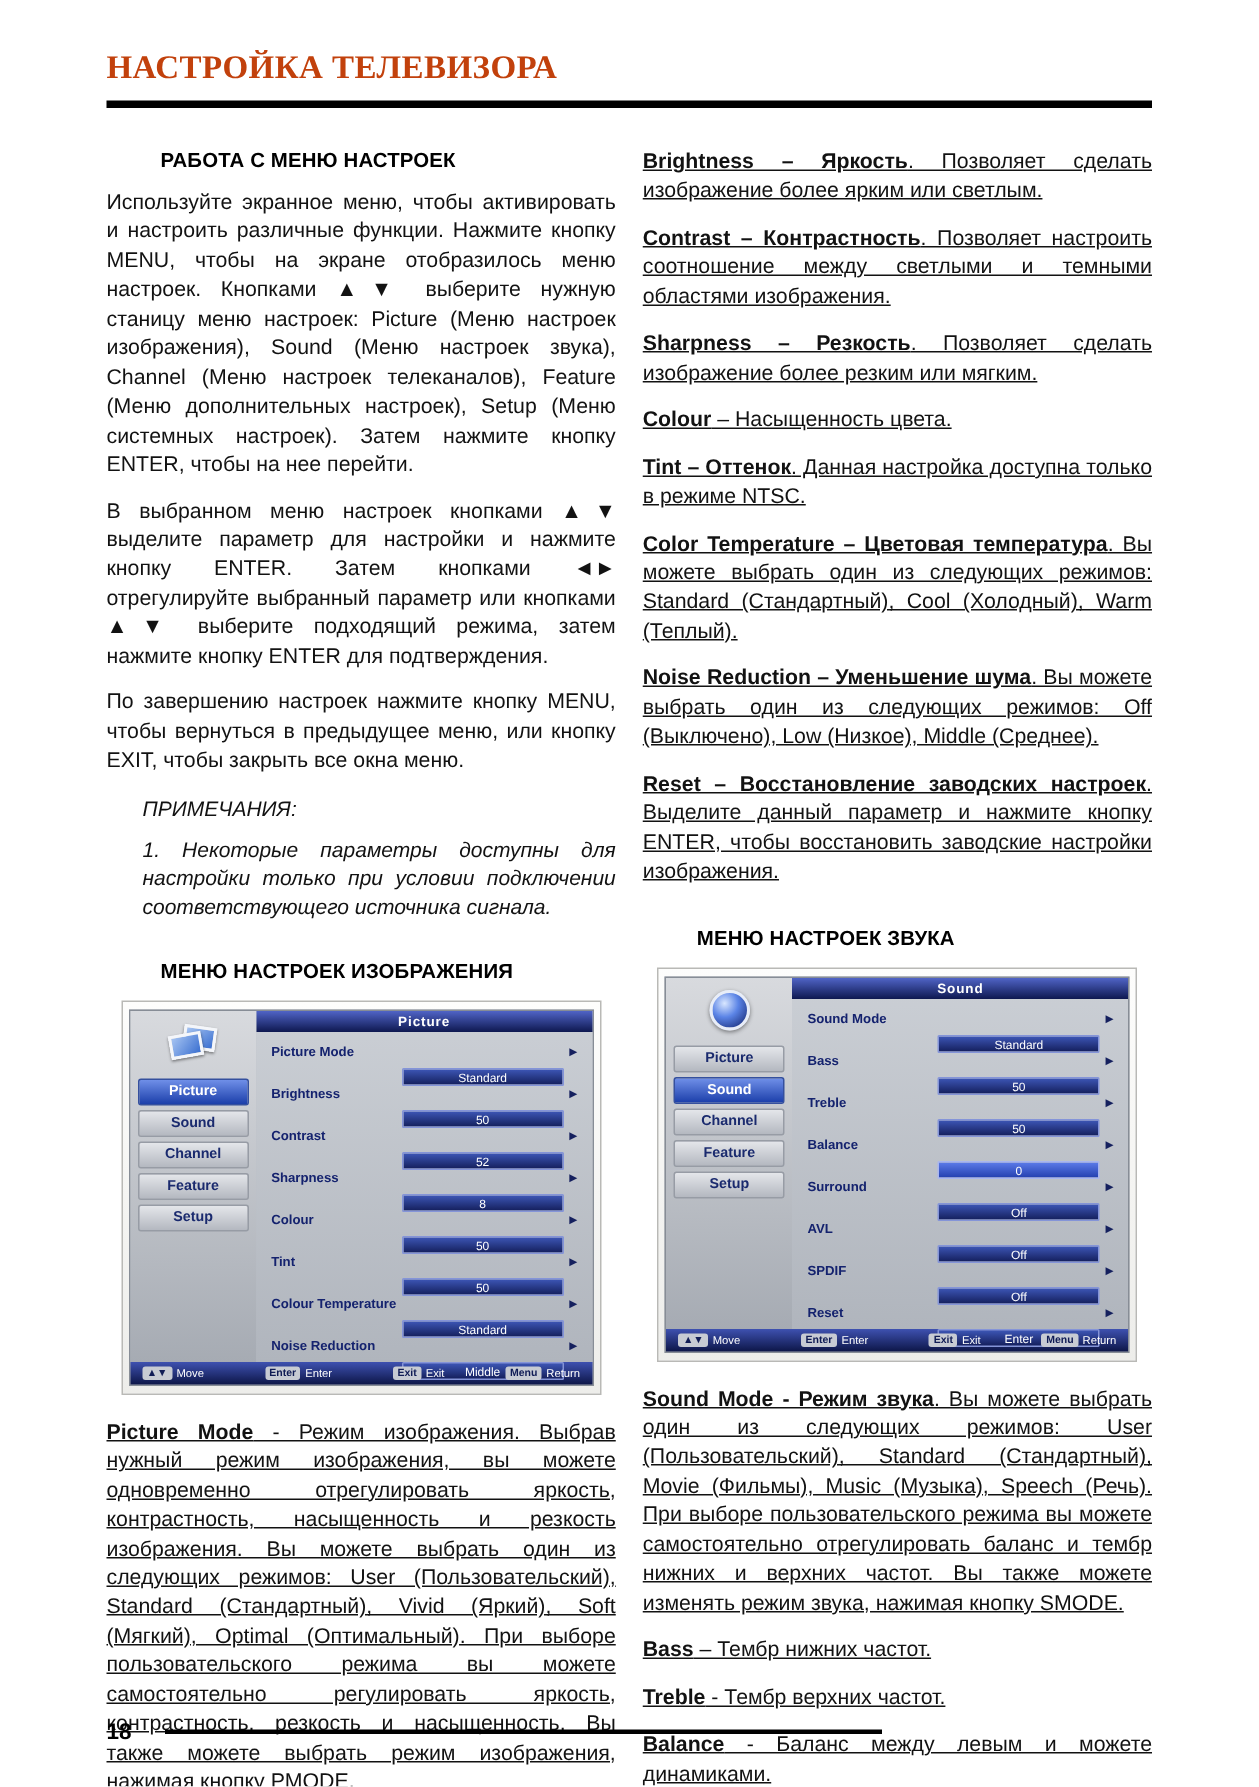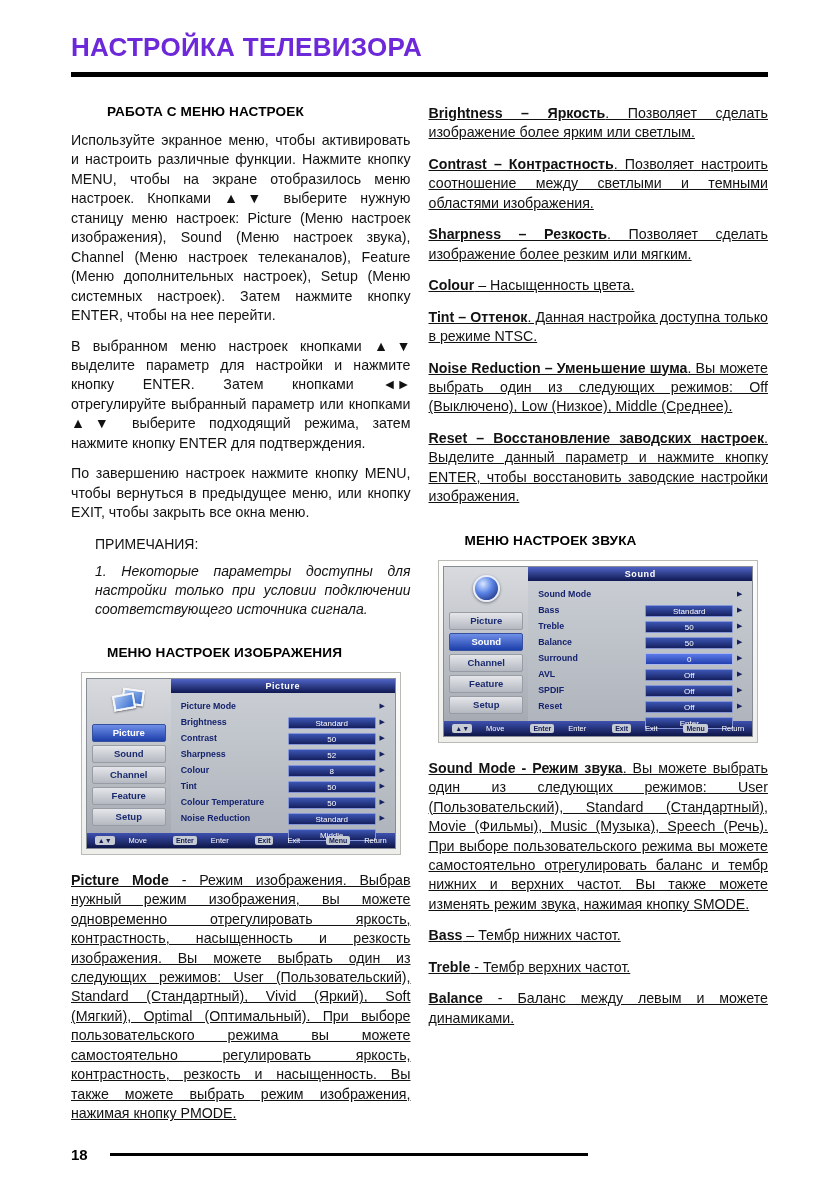--- a/index.html
+++ b/index.html
@@ -2,59 +2,59 @@
 <html><head>
 <meta charset="utf-8">
 <style>
   * { margin:0; padding:0; box-sizing:border-box; }
   html,body { background:#ffffff; }
   .page {
     position:relative; width:839px; height:1191px; background:#fff;
     font-family:"Liberation Sans", sans-serif; color:#121212; overflow:hidden;
   }
   .content { padding:32px 71px 0 71px; }
-  .doc-title { font-size:26px; font-weight:bold; color:#6d28d9; letter-spacing:.3px; }
+  .doc-title { font-size:22px; font-weight:bold; color:#c2410c; letter-spacing:.3px;font-family:Liberation Serif, serif; }
   .title-rule { height:5px; background:#000; margin-top:9px; }
   .columns { display:flex; gap:18px; margin-top:27px; }
   .col { width:340px; }
   h3.sec { font-size:13.6px; font-weight:bold; color:#000; margin-bottom:12px; letter-spacing:.1px;padding-left:36px; }
   .mt { margin-top:26px; }
   p.body, p.def { font-size:14.2px; line-height:1.37; text-align:justify; margin-bottom:11px; }
   p.def { margin-bottom:12px;text-decoration:underline; }
   p.def b { font-weight:bold; }
-  p.note-title { font-size:14px; margin:13px 0 10px 24px; }
+  p.note-title { font-style:italic; font-size:14px; margin:13px 0 10px 24px; }
   p.note { font-style:italic; font-size:14px; line-height:1.36; text-align:justify; margin:0 0 10px 24px; }
 
   
   .shot { width:320px; margin:4px auto 16px auto; border:1px solid #b9b9b6;
           background:linear-gradient(180deg,#fdfdfc,#ededea); padding:5px 4px; }
   .osd { border:1px solid #878d96; background:#b9bec6; }
   .osd-main { display:flex; }
   .osd-sidebar { width:84px; background:linear-gradient(180deg,#d8dade,#a6abb3); padding:2px 3px 4px 3px; }
   .osd-logo { height:40px; display:flex; align-items:center; justify-content:center; }
   .osd-side-item {
     height:18px; margin:3px 2px; display:flex; align-items:center; justify-content:center;
     font-size:9.5px; font-weight:bold; color:#1a2a6e;
     background:linear-gradient(180deg,#e4e6ea,#b4b8c0); border:1px solid #979ca5; border-radius:2px;
   }
   .osd-side-item.active { background:linear-gradient(180deg,#6f8fe8,#1c3faa); color:#fff; border-color:#35509e; }
   .osd-right { flex:1; display:flex; flex-direction:column; background:linear-gradient(180deg,#cbcfd5,#b0b5bd); }
   .osd-titlebar { height:14px; background:linear-gradient(180deg,#5064c6,#0e1850); color:#fff;
     font-size:9px; font-weight:bold; display:flex; align-items:center; justify-content:center; letter-spacing:.6px; }
-  .osd-rows { flex:1; padding:7px 6px 5px 10px; display:flex; flex-direction:column; gap:4px; }
+  .osd-rows { flex:1; padding:7px 6px 5px 10px; display:flex; flex-direction:column; gap:16px; }
   .osd-row { display:flex; align-items:center; height:12px; }
   .osd-row-label { flex:1; font-size:8.8px; font-weight:bold; color:#14226e; }
-  .osd-pill { width:88px; height:12px; background:linear-gradient(180deg,#3c55b4,#15205e);
+  .osd-pill { width:108px; height:12px; background:linear-gradient(180deg,#3c55b4,#15205e);
     border:1px solid #8494d8; color:#fff; font-size:8px;
     display:flex; align-items:center; justify-content:center; border-radius:1px;margin-top:35px; }
   .osd-pill.selected { background:linear-gradient(180deg,#5b7ae8,#2440b0); border-color:#a9b6ef; }
   .osd-arrow { width:13px; text-align:center; font-size:7px; color:#15205e; }
   .osd-hintbar { height:15px; background:linear-gradient(180deg,#3e51b0,#0d1648);
     display:flex; align-items:center; justify-content:space-between; padding:0 8px; }
-  .hint { display:flex; align-items:center; gap:14px; }
+  .hint { display:flex; align-items:center; gap:3px; }
   .hint-key { background:#c7cbd3; color:#101c55; font-size:7px; font-weight:bold;
     padding:0 3px; height:9px; line-height:9px; border-radius:2px; }
   .hint-act { color:#fff; font-size:7.5px; }
 
   
   .icon-photos { position:relative; width:36px; height:28px; }
   .icon-photos .p1, .icon-photos .p2 { position:absolute; width:22px; height:16px;
     background:linear-gradient(135deg,#a6c4f2,#3a6fd0); border:2px solid #f4f6fa;
     box-shadow:0 1px 2px rgba(0,0,0,.45); }
   .icon-photos .p1 { left:2px; top:7px; transform:rotate(-10deg); }
@@ -187,20 +187,23 @@
         <p class="def">
           <b>Sharpness – Резкость</b><span>. Позволяет сделать изображение более резким или мягким.</span>
         </p>
         <p class="def">
           <b>Colour</b><span> – Насыщенность цвета.</span>
         </p>
         <p class="def">
           <b>Tint – Оттенок</b><span>. Данная настройка доступна только в режиме NTSC.</span>
         </p>
         <p class="def">
+          <b>Color Temperature – Цветовая температура</b><span>. Вы можете выбрать один из следующих режимов: Standard (Стандартный), Cool (Холодный), Warm (Теплый).</span>
+        </p>
+        <p class="def">
           <b>Noise Reduction – Уменьшение шума</b><span>. Вы можете выбрать один из следующих режимов: Off (Выключено), Low (Низкое), Middle (Среднее).</span>
         </p>
         <p class="def">
           <b>Reset – Восстановление заводских настроек</b><span>. Выделите данный параметр и нажмите кнопку ENTER, чтобы восстановить заводские настройки изображения.</span>
         </p>
 
         <h3 class="sec mt">МЕНЮ НАСТРОЕК ЗВУКА</h3>
 
         <div class="shot">
           <div class="osd">

